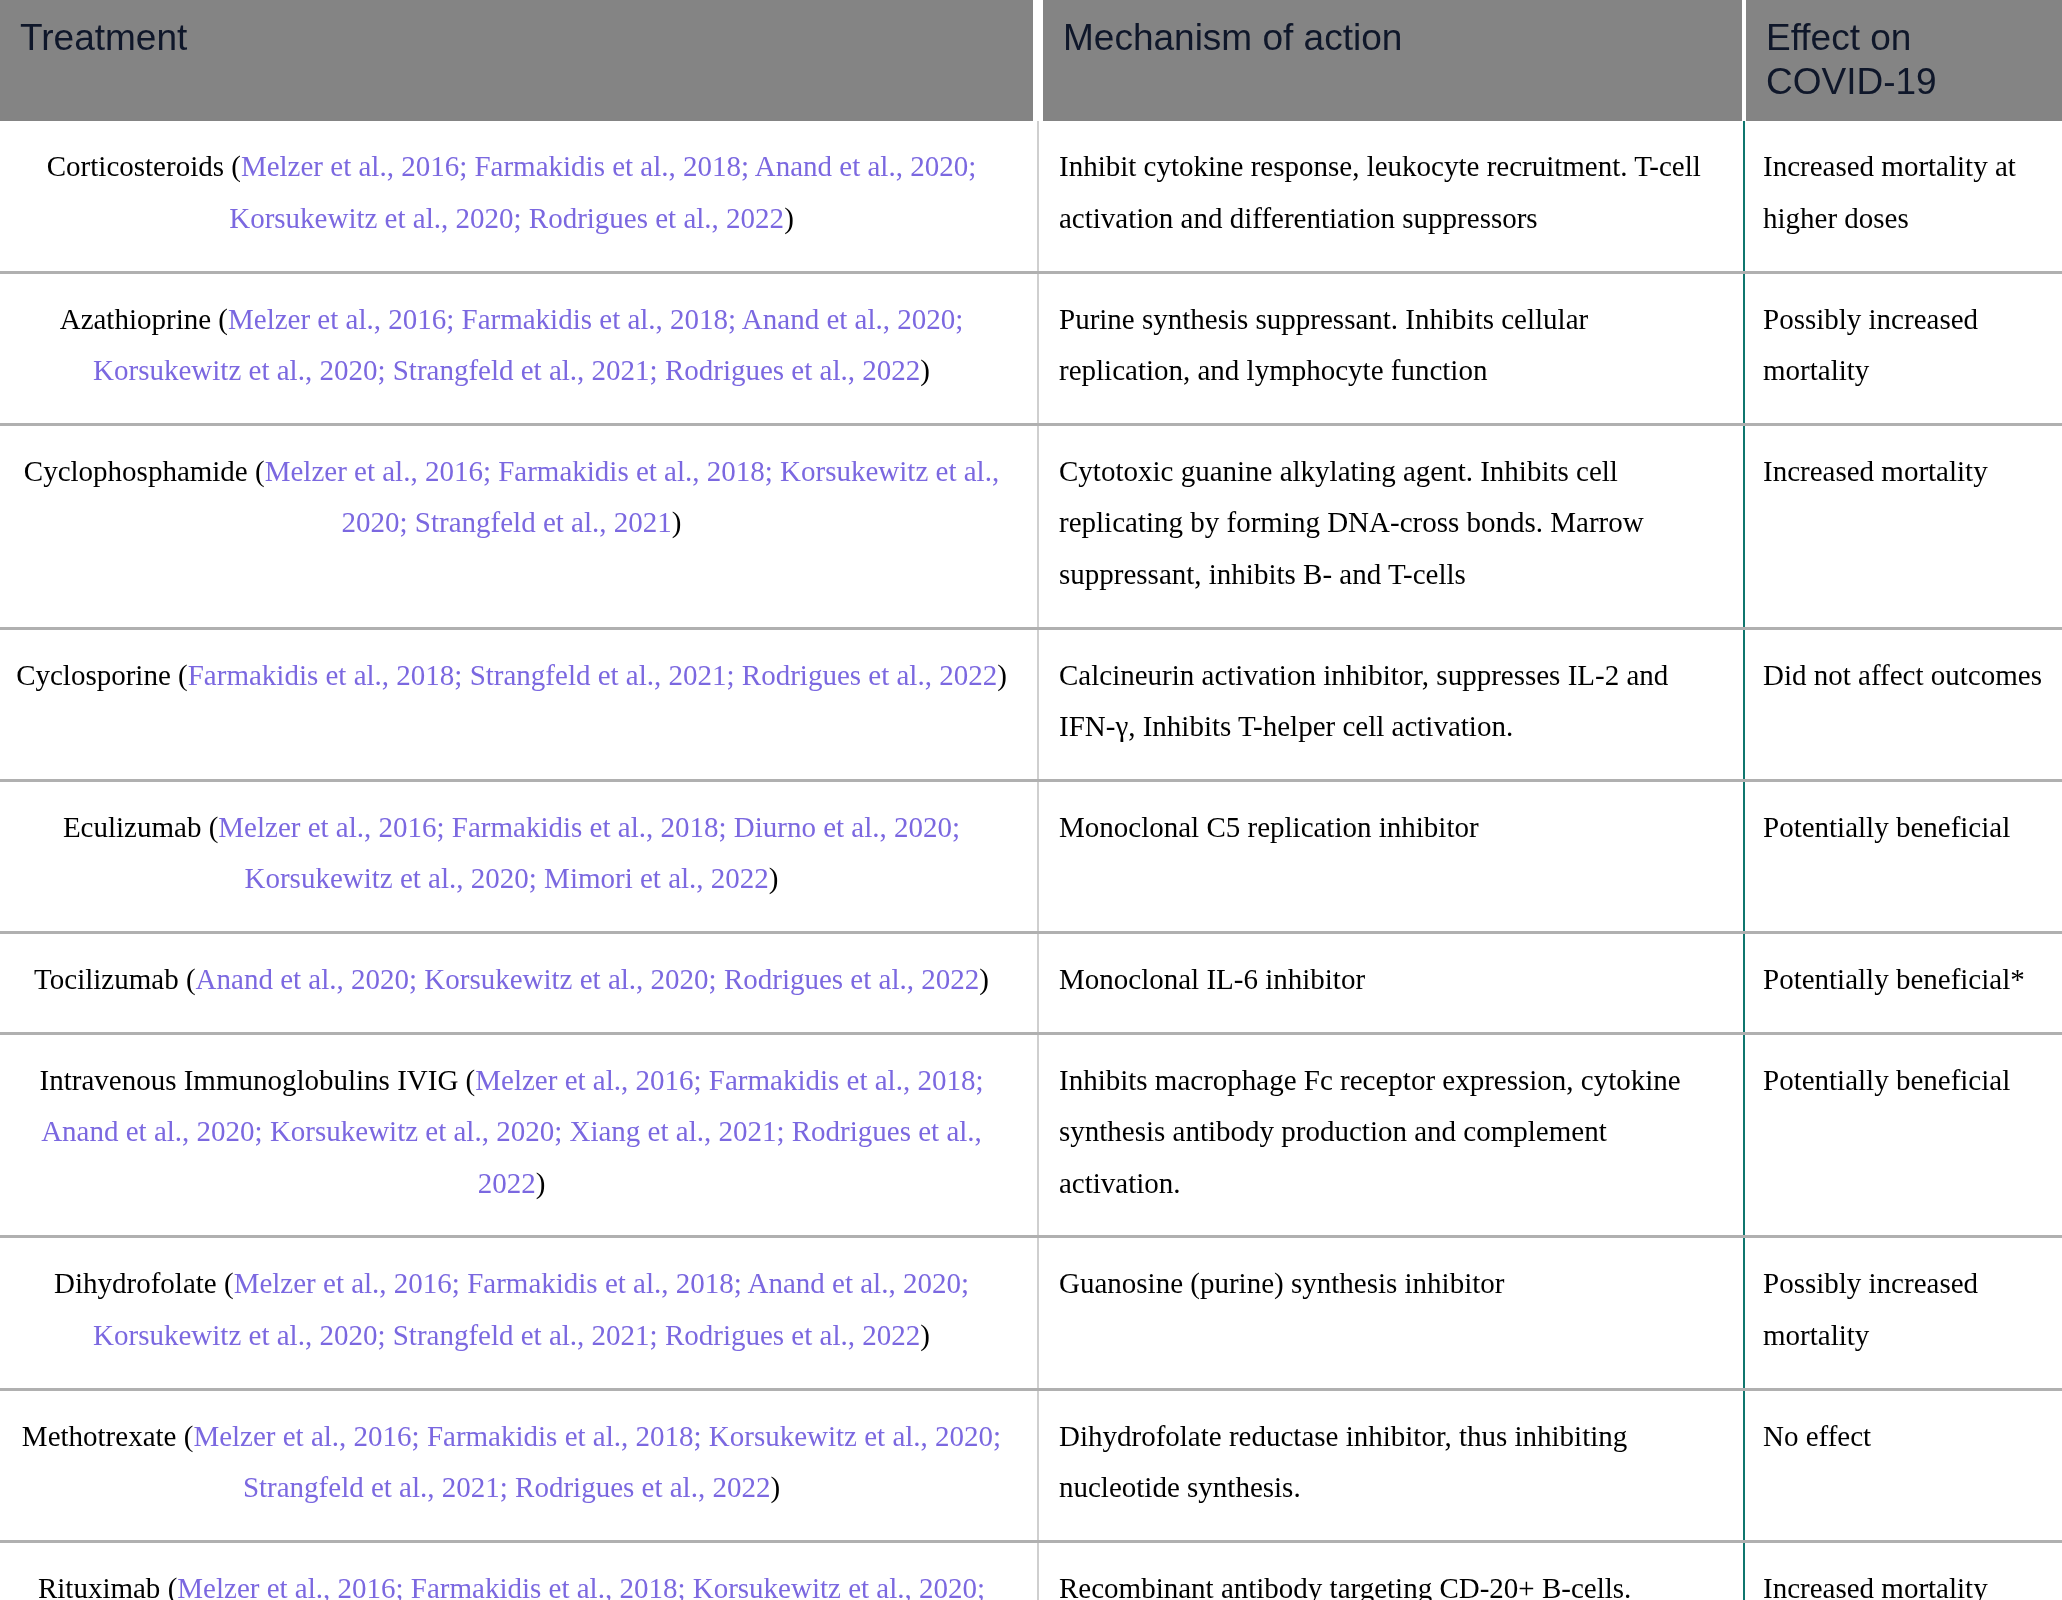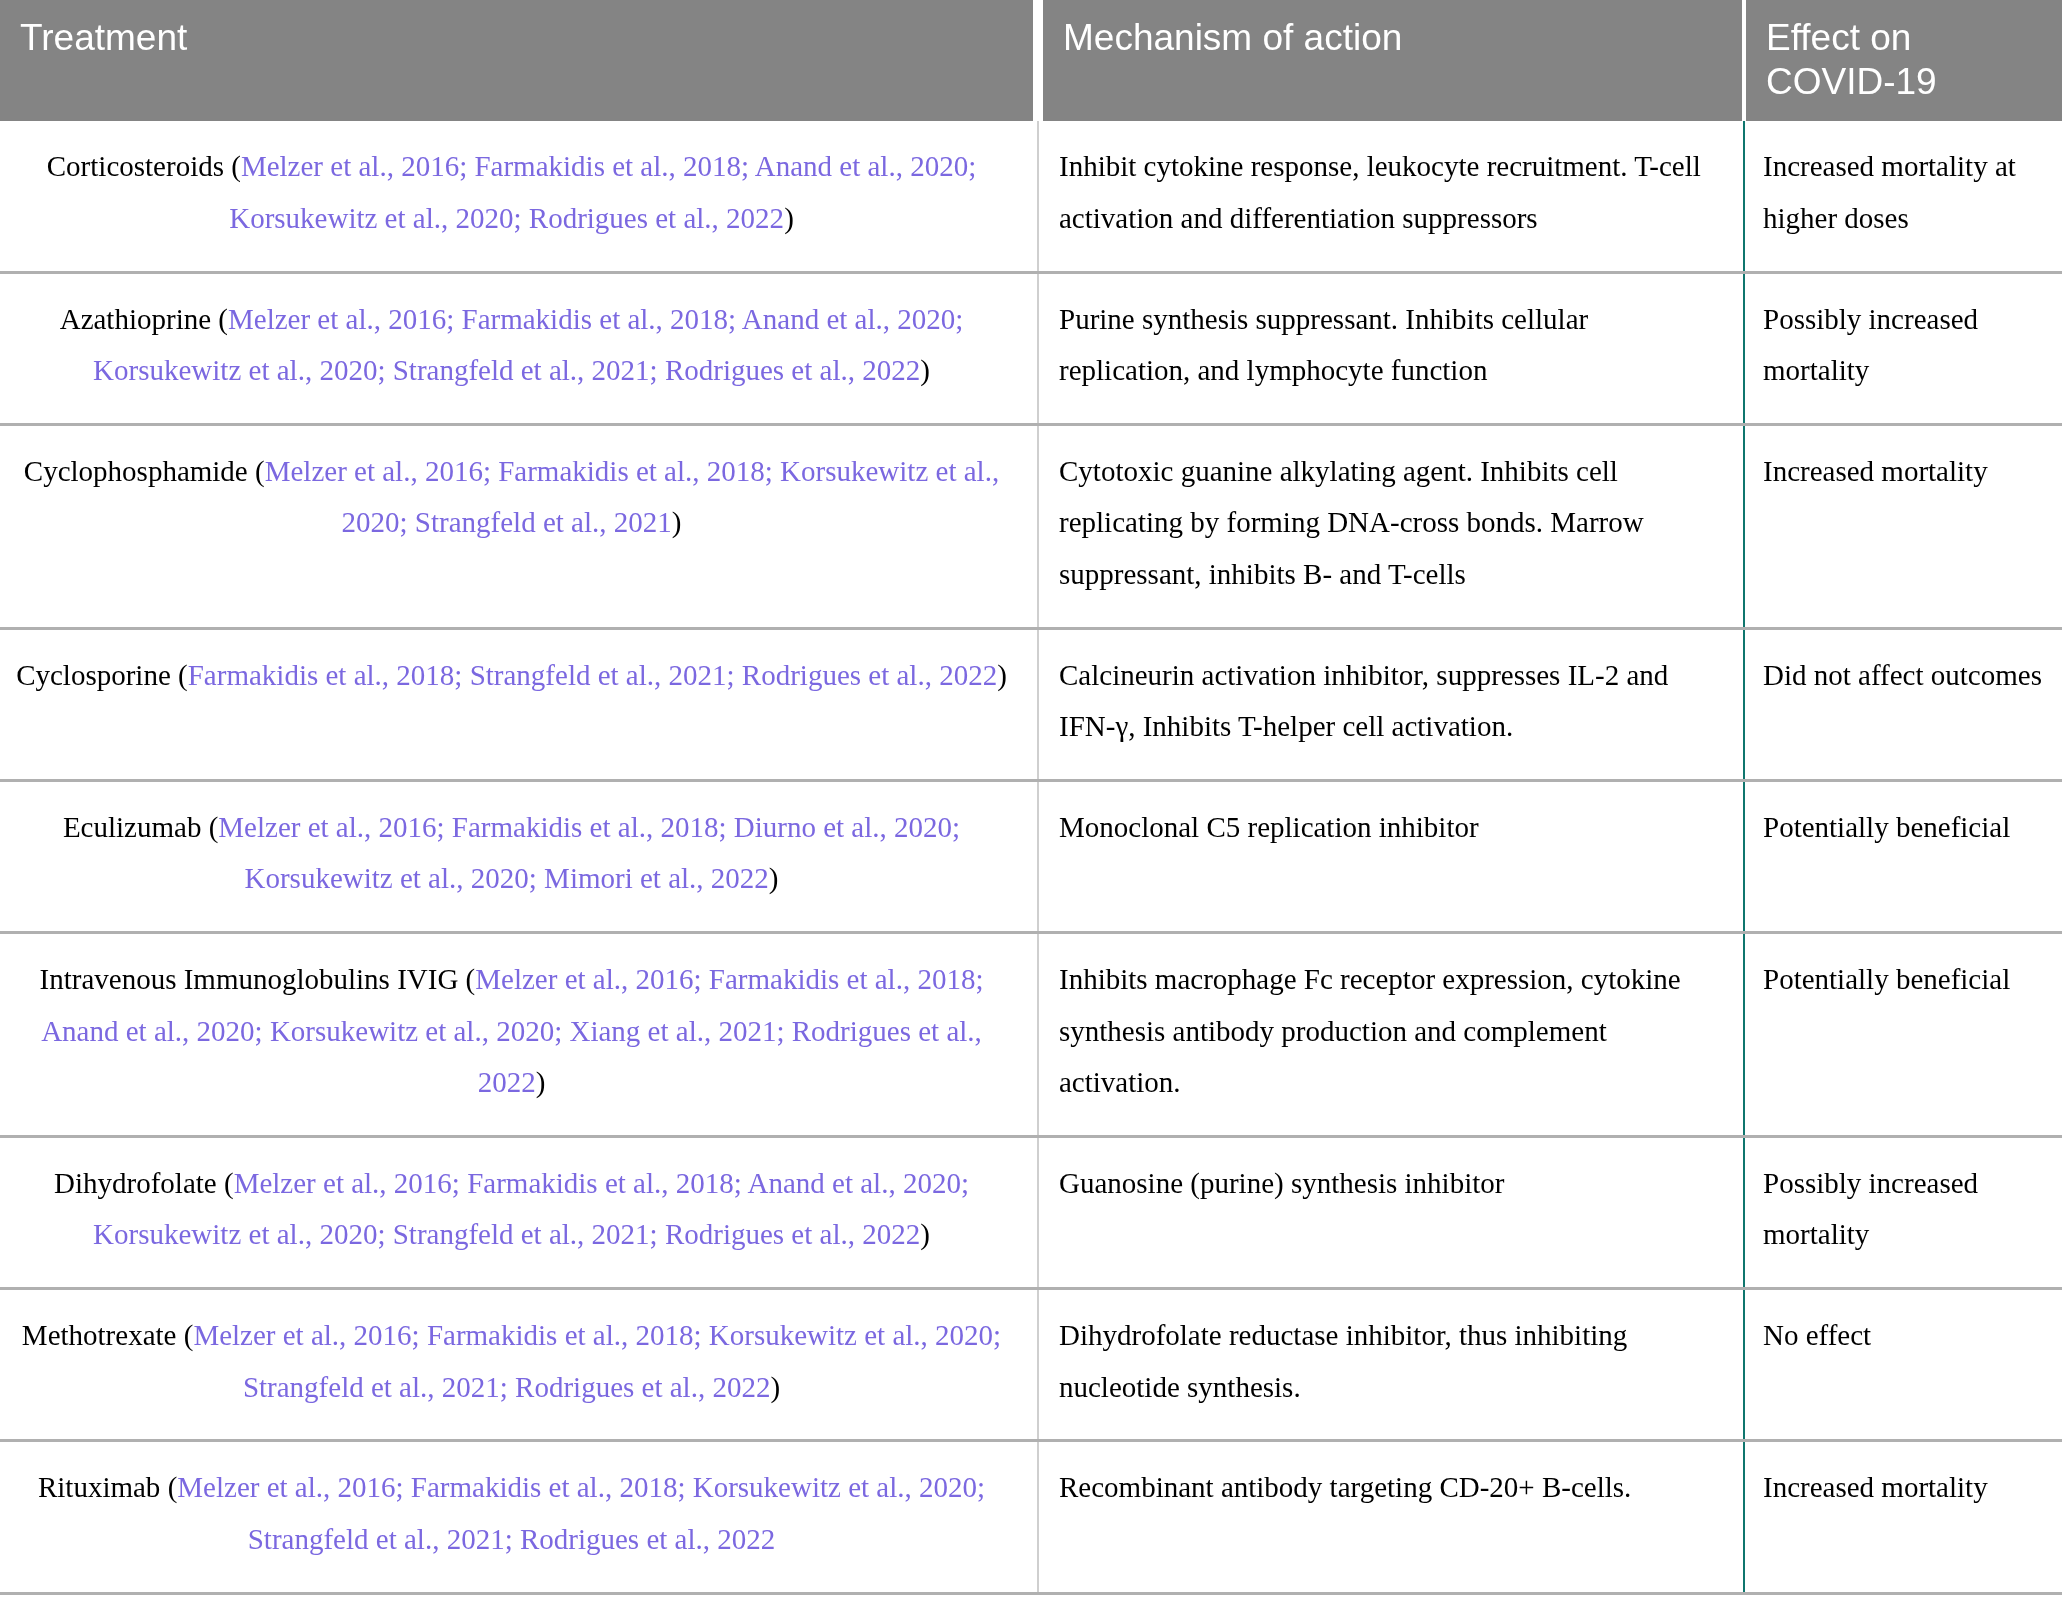--- a/index.html
+++ b/index.html
@@ -24,21 +24,21 @@
 
   table.data-table {
     width: 2062px;
     border-collapse: collapse;
     table-layout: fixed;
   }
 
   
   thead th {
     background: #848484;
-    color: #ffffff;
+    color: #0f172a;
     font-family: "Liberation Sans", "DejaVu Sans", sans-serif;
     font-weight: 400;
     font-size: 37px;
     line-height: 1.18;
     text-align: left;
     vertical-align: top;
     padding: 16px 20px 18px 20px;
     height: 76px;
     box-sizing: border-box;
   }
@@ -121,20 +121,25 @@
           <td class="col-treatment"><span>Cyclosporine </span><span class="cite"><span style="color: rgb(0, 0, 0);">(</span><span>Farmakidis et al., 2018; Strangfeld et al., 2021; Rodrigues et al., 2022</span><span style="color: rgb(0, 0, 0);">)</span></span></td>
           <td class="col-mechanism">Calcineurin activation inhibitor, suppresses IL-2 and IFN-γ, Inhibits T-helper cell activation.</td>
           <td class="col-effect">Did not affect outcomes</td>
         </tr>
         <tr>
           <td class="col-treatment"><span>Eculizumab </span><span class="cite"><span style="color: rgb(0, 0, 0);">(</span><span>Melzer et al., 2016; Farmakidis et al., 2018; Diurno et al., 2020; Korsukewitz et al., 2020; Mimori et al., 2022</span><span style="color: rgb(0, 0, 0);">)</span></span></td>
           <td class="col-mechanism">Monoclonal C5 replication inhibitor</td>
           <td class="col-effect">Potentially beneficial</td>
         </tr>
         <tr>
+          <td class="col-treatment"><span>Tocilizumab </span><span class="cite"><span style="color: rgb(0, 0, 0);">(</span><span>Anand et al., 2020; Korsukewitz et al., 2020; Rodrigues et al., 2022</span><span style="color: rgb(0, 0, 0);">)</span></span></td>
+          <td class="col-mechanism">Monoclonal IL-6 inhibitor</td>
+          <td class="col-effect">Potentially beneficial*</td>
+        </tr>
+        <tr>
           <td class="col-treatment"><span>Intravenous Immunoglobulins IVIG </span><span class="cite"><span style="color: rgb(0, 0, 0);">(</span><span>Melzer et al., 2016; Farmakidis et al., 2018; Anand et al., 2020; Korsukewitz et al., 2020; Xiang et al., 2021; Rodrigues et al., 2022</span><span style="color: rgb(0, 0, 0);">)</span></span></td>
           <td class="col-mechanism">Inhibits macrophage Fc receptor expression, cytokine synthesis antibody production and complement activation.</td>
           <td class="col-effect">Potentially beneficial</td>
         </tr>
         <tr>
           <td class="col-treatment"><span>Dihydrofolate </span><span class="cite"><span style="color: rgb(0, 0, 0);">(</span><span>Melzer et al., 2016; Farmakidis et al., 2018; Anand et al., 2020; Korsukewitz et al., 2020; Strangfeld et al., 2021; Rodrigues et al., 2022</span><span style="color: rgb(0, 0, 0);">)</span></span></td>
           <td class="col-mechanism">Guanosine (purine) synthesis inhibitor</td>
           <td class="col-effect">Possibly increased mortality</td>
         </tr>
         <tr>

